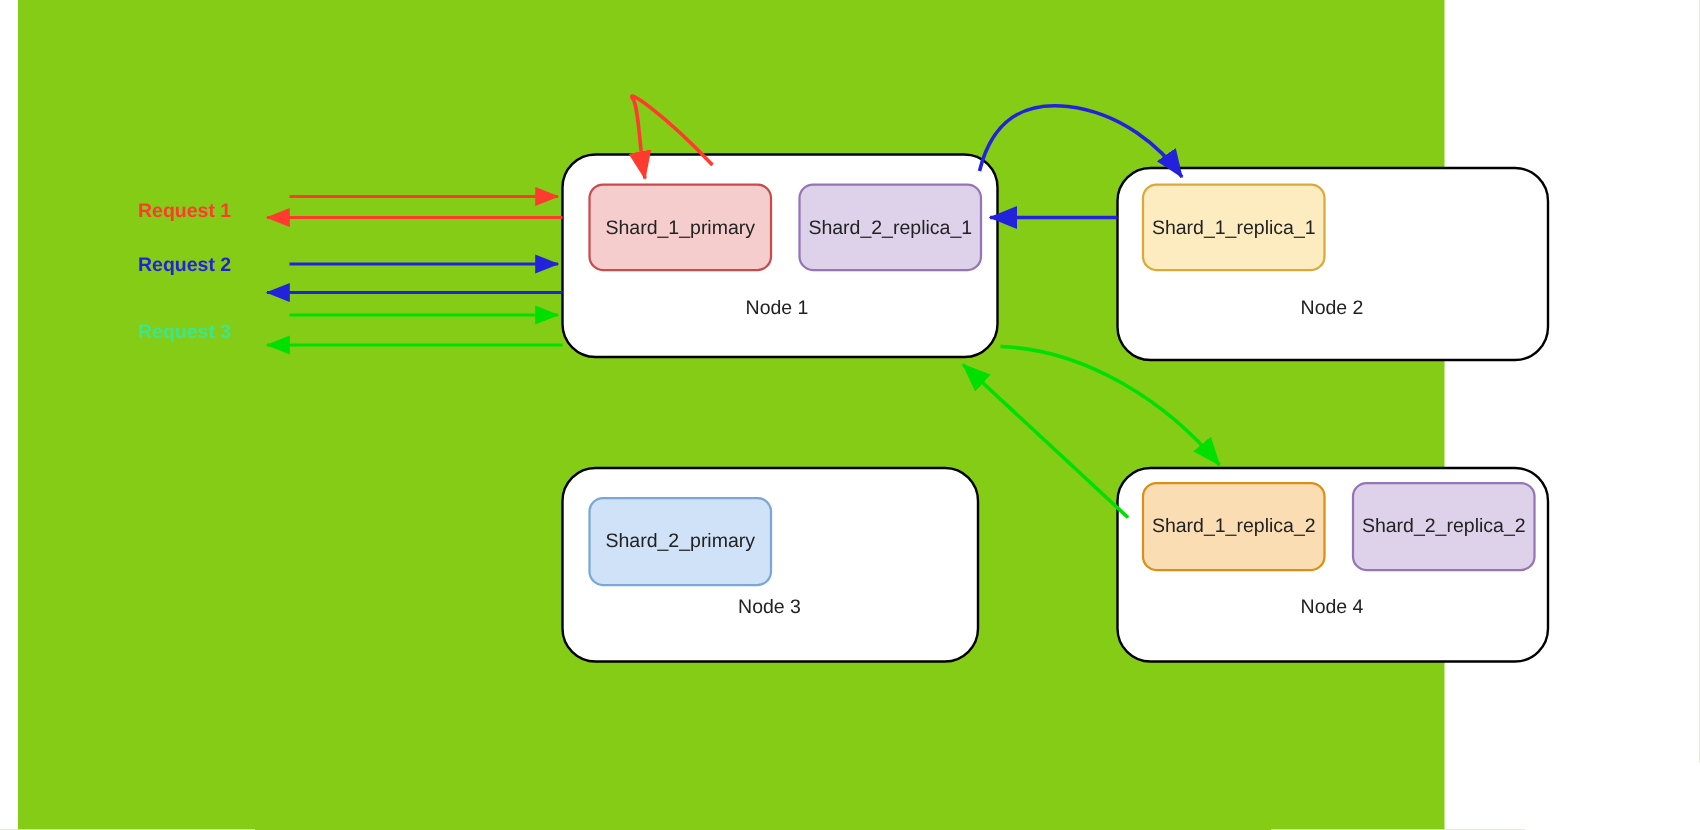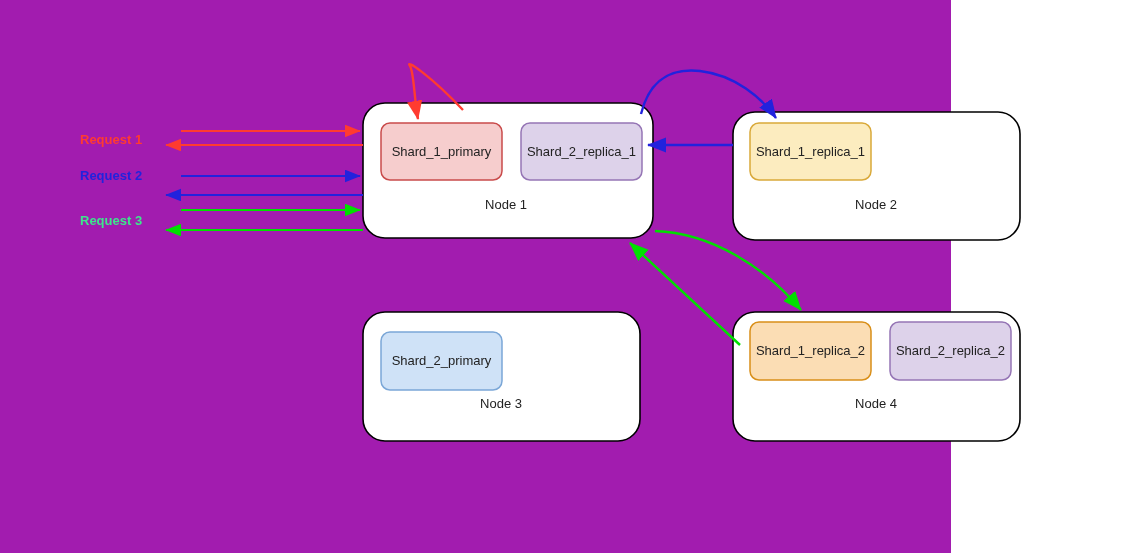--- a/index.html
+++ b/index.html
@@ -10,21 +10,22 @@
   body {
     width: 1133px;
     height: 553px;
     font-family: "Liberation Sans", sans-serif;
     overflow: hidden;
   }
   #diagram-root {
     position: relative;
     width: 951px;
     height: 553px;
-    background: #a21caf;
+    background: #84cc16;
+    margin-left: 12px;
   }
   svg#diagram-svg {
     position: absolute;
     top: 0;
     left: 0;
     width: 1133px;
     height: 553px;
     display: block;
   }
   .node-box {

